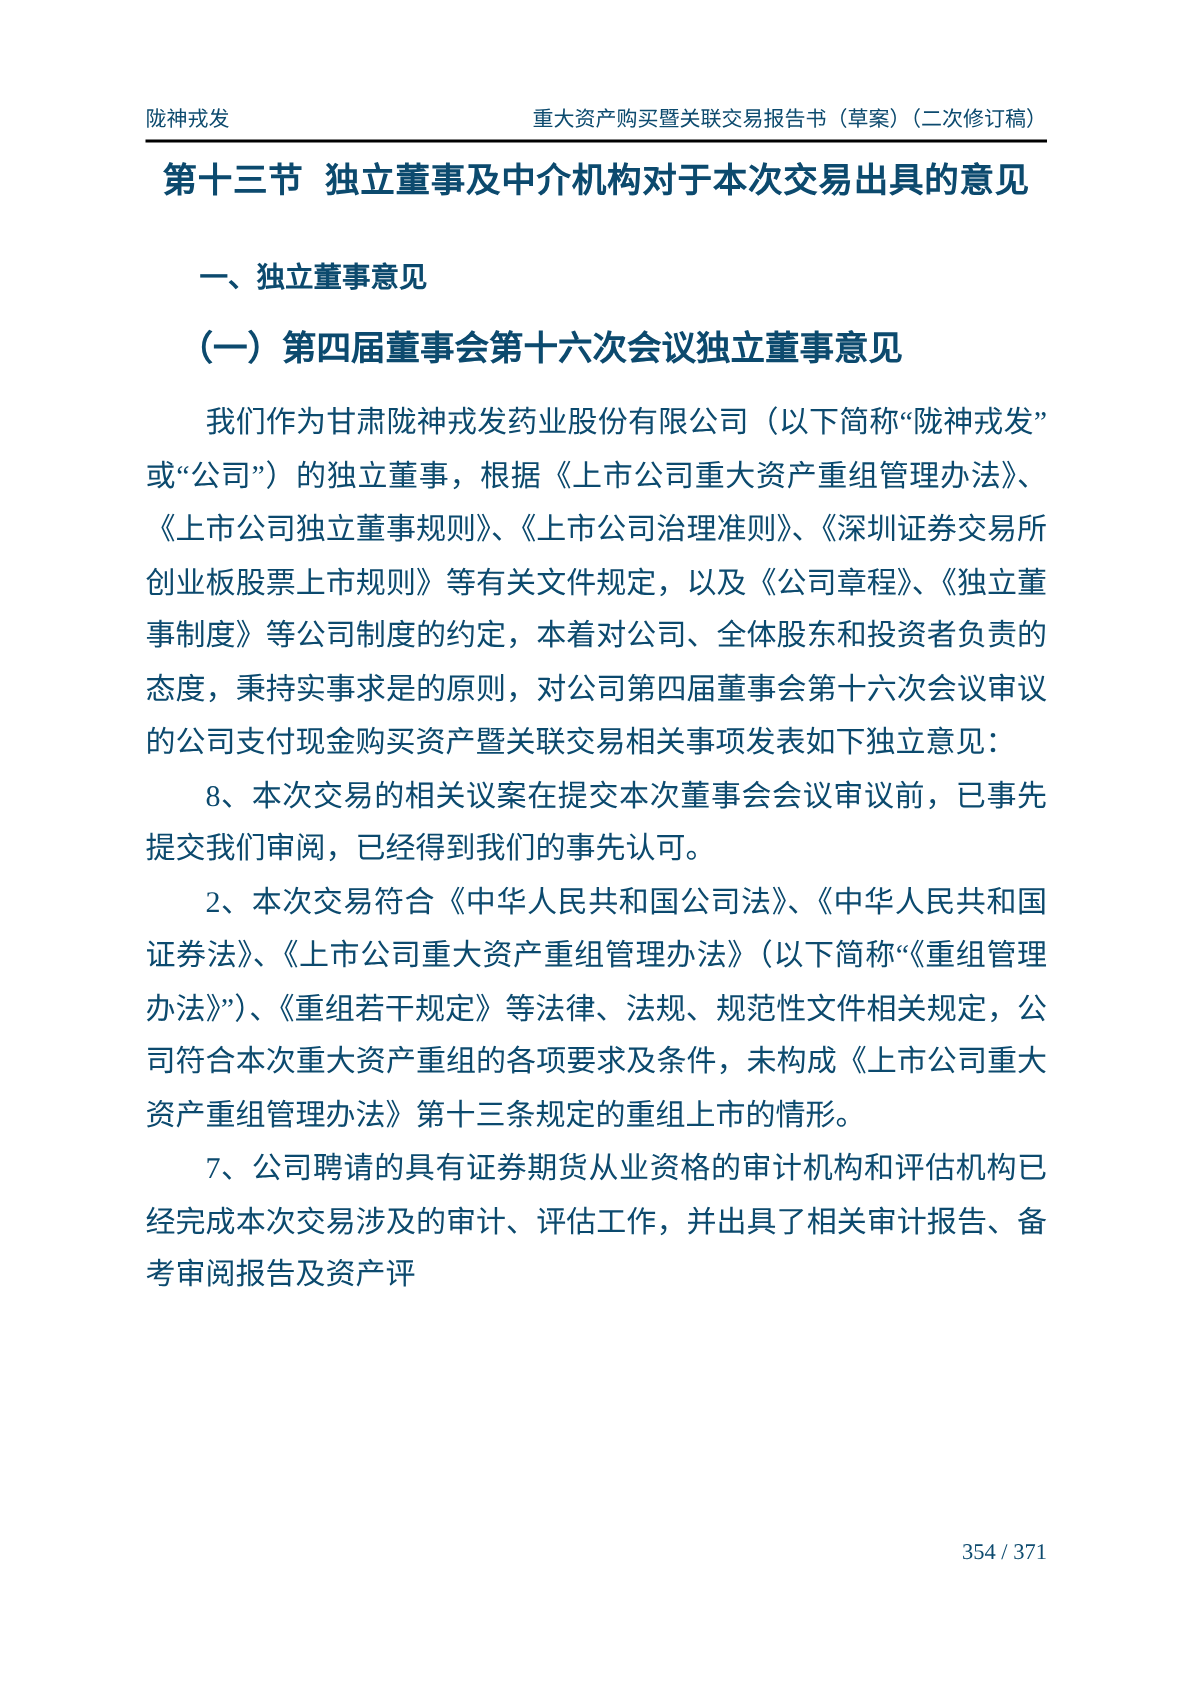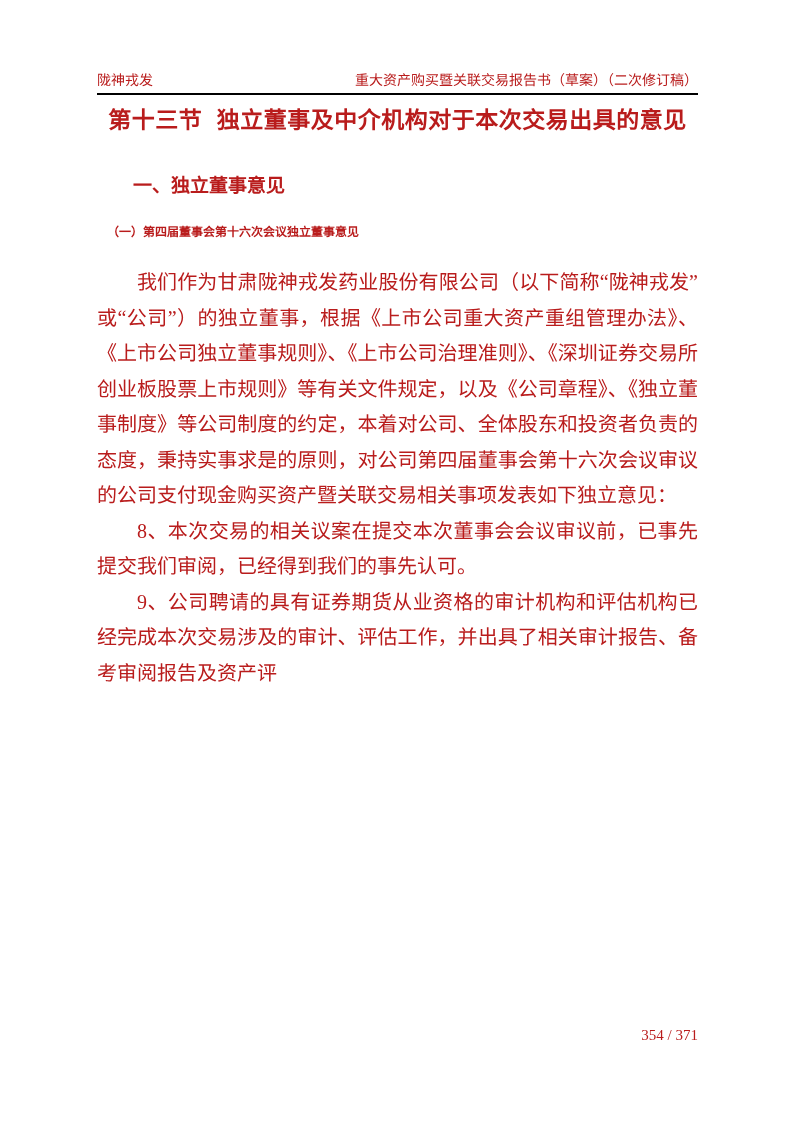--- a/index.html
+++ b/index.html
@@ -6,21 +6,21 @@
     margin: 0;
     padding: 0;
     background: #ffffff;
   }
   .page {
     position: relative;
     width: 793px;
     height: 1122px;
     margin: 0 auto;
     background: #ffffff;
-    color: #b91c1c;
+    color: #0c4a6e;
     font-family: "Liberation Serif", "DejaVu Serif", serif;
     overflow: hidden;
   }
   .page-header {
     position: absolute;
     top: 52px;
     left: 97px;
     right: 95px;
     display: flex;
     justify-content: space-between;
@@ -49,23 +49,23 @@
     letter-spacing: 0.5px;
   }
   .h-level1 {
     margin: 34px 0 0 36px;
     font-family: Liberation Serif, serif;
     font-size: 19px;
     font-weight: bold;
     line-height: 27px;
   }
   .h-level2 {
-    margin: 21px 0 0 10px;
+    margin: 21px 0 0 22px;
     font-family: "Liberation Sans", "DejaVu Sans", sans-serif;
-    font-size: 12px;
+    font-size: 23px;
     font-weight: bold;
     line-height: 25px;
   }
   .body-text {
     margin-top: 20px;
     font-size: 20px;
     line-height: 35.5px;
     text-align: justify;
   }
   .body-text p {
@@ -94,19 +94,20 @@
   <div class="content">
     <h1 class="doc-title">第十三节 独立董事及中介机构对于本次交易出具的意见</h1>
 
     <h2 class="h-level1">一、独立董事意见</h2>
 
     <h3 class="h-level2">（一）第四届董事会第十六次会议独立董事意见</h3>
 
     <div class="body-text">
       <p>我们作为甘肃陇神戎发药业股份有限公司（以下简称“陇神戎发”或“公司”）的独立董事，根据《上市公司重大资产重组管理办法》、《上市公司独立董事规则》、《上市公司治理准则》、《深圳证券交易所创业板股票上市规则》等有关文件规定，以及《公司章程》、《独立董事制度》等公司制度的约定，本着对公司、全体股东和投资者负责的态度，秉持实事求是的原则，对公司第四届董事会第十六次会议审议的公司支付现金购买资产暨关联交易相关事项发表如下独立意见：</p>
       <p>8、本次交易的相关议案在提交本次董事会会议审议前，已事先提交我们审阅，已经得到我们的事先认可。</p>
-      <p>9、公司聘请的具有证券期货从业资格的审计机构和评估机构已经完成本次交易涉及的审计、评估工作，并出具了相关审计报告、备考审阅报告及资产评</p>
+      <p>2、本次交易符合《中华人民共和国公司法》、《中华人民共和国证券法》、《上市公司重大资产重组管理办法》（以下简称“《重组管理办法》”）、《重组若干规定》等法律、法规、规范性文件相关规定，公司符合本次重大资产重组的各项要求及条件，未构成《上市公司重大资产重组管理办法》第十三条规定的重组上市的情形。</p>
+      <p>7、公司聘请的具有证券期货从业资格的审计机构和评估机构已经完成本次交易涉及的审计、评估工作，并出具了相关审计报告、备考审阅报告及资产评</p>
     </div>
   </div>
 
   <div class="page-footer">354 / 371</div>
 
 </div>
 
 </body></html>

